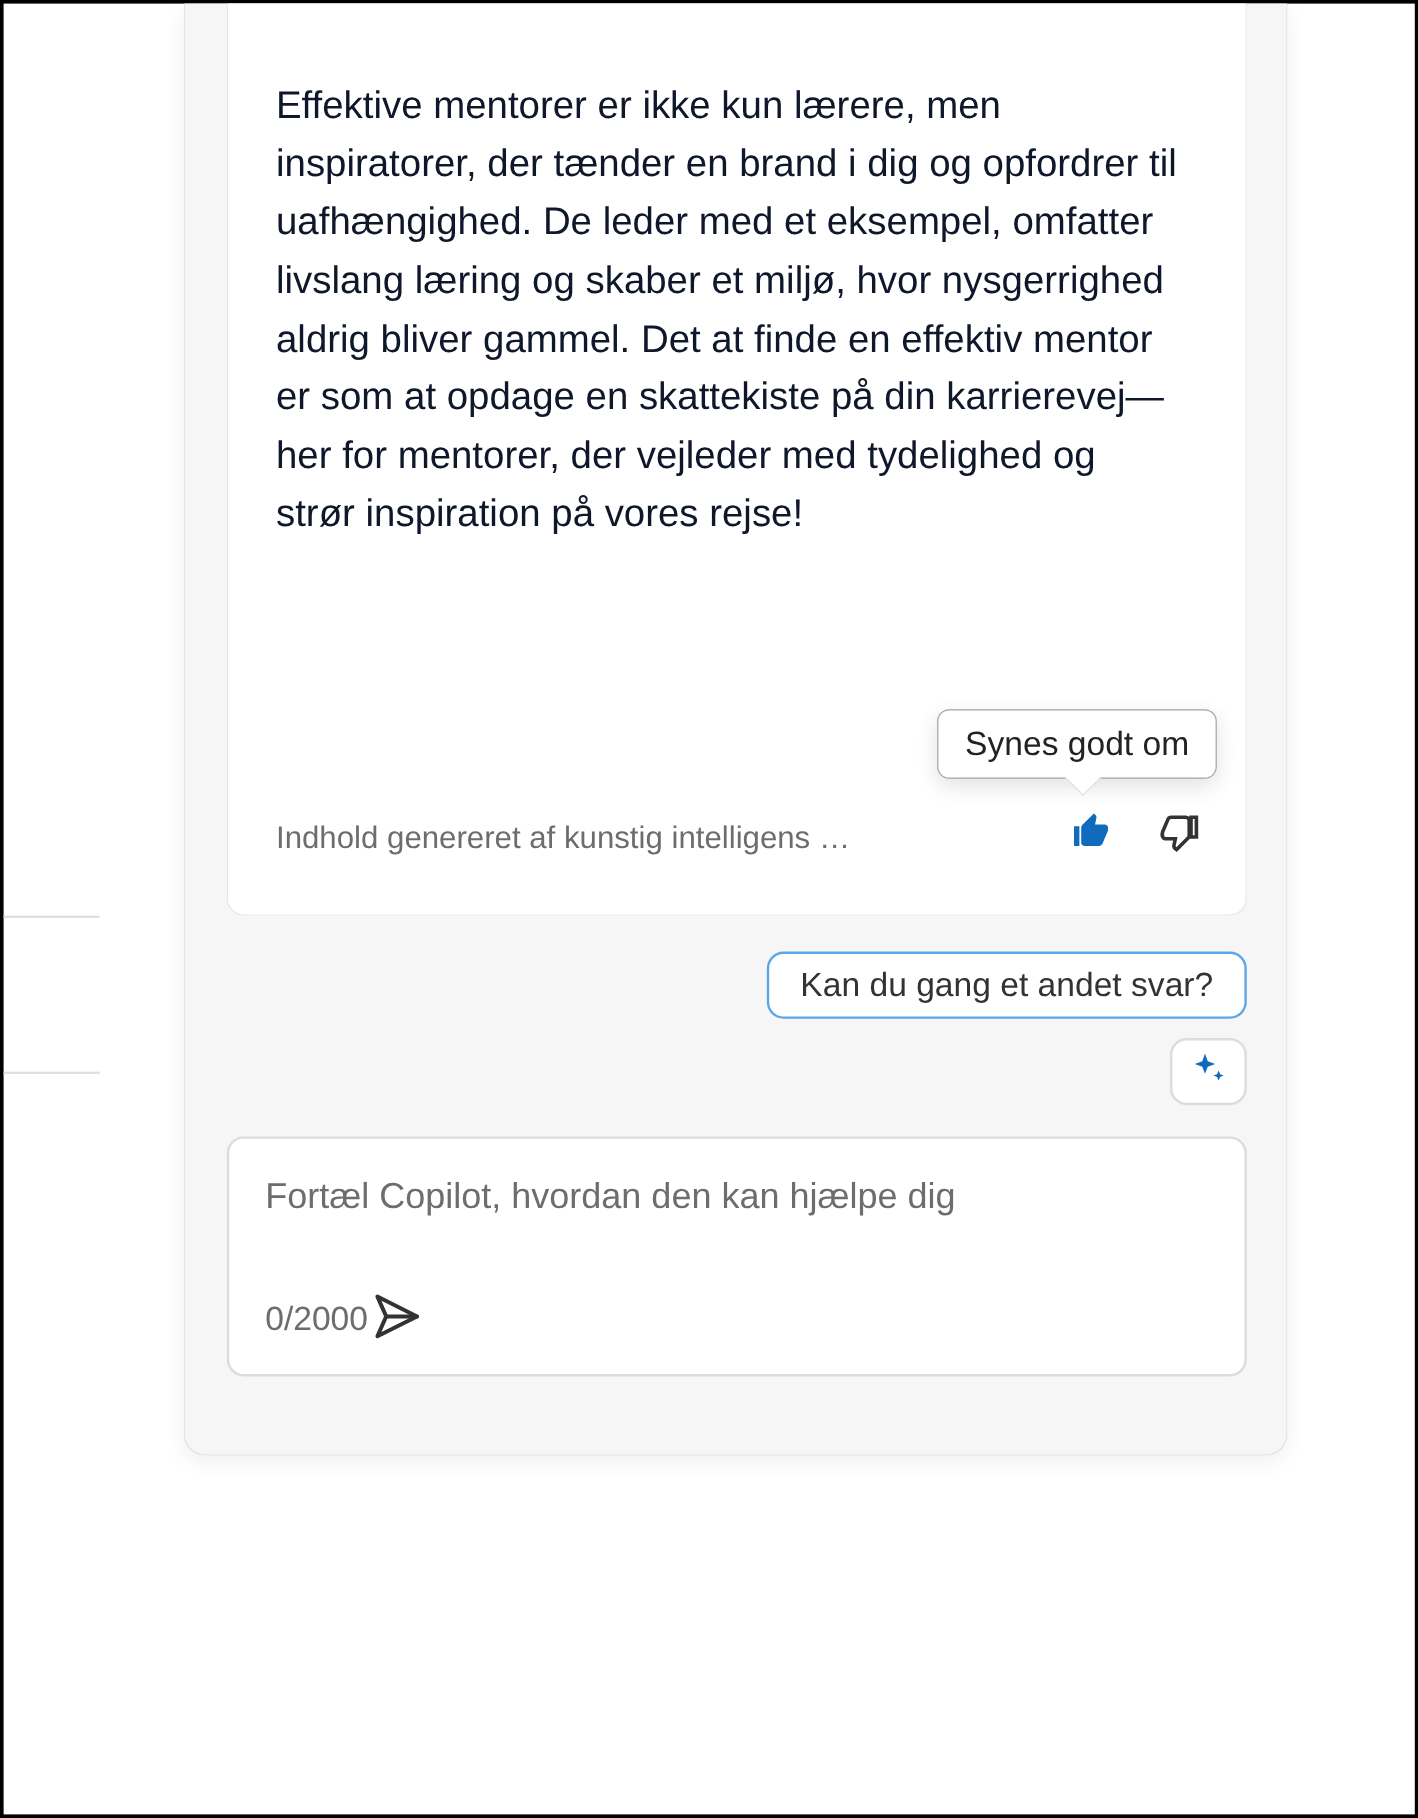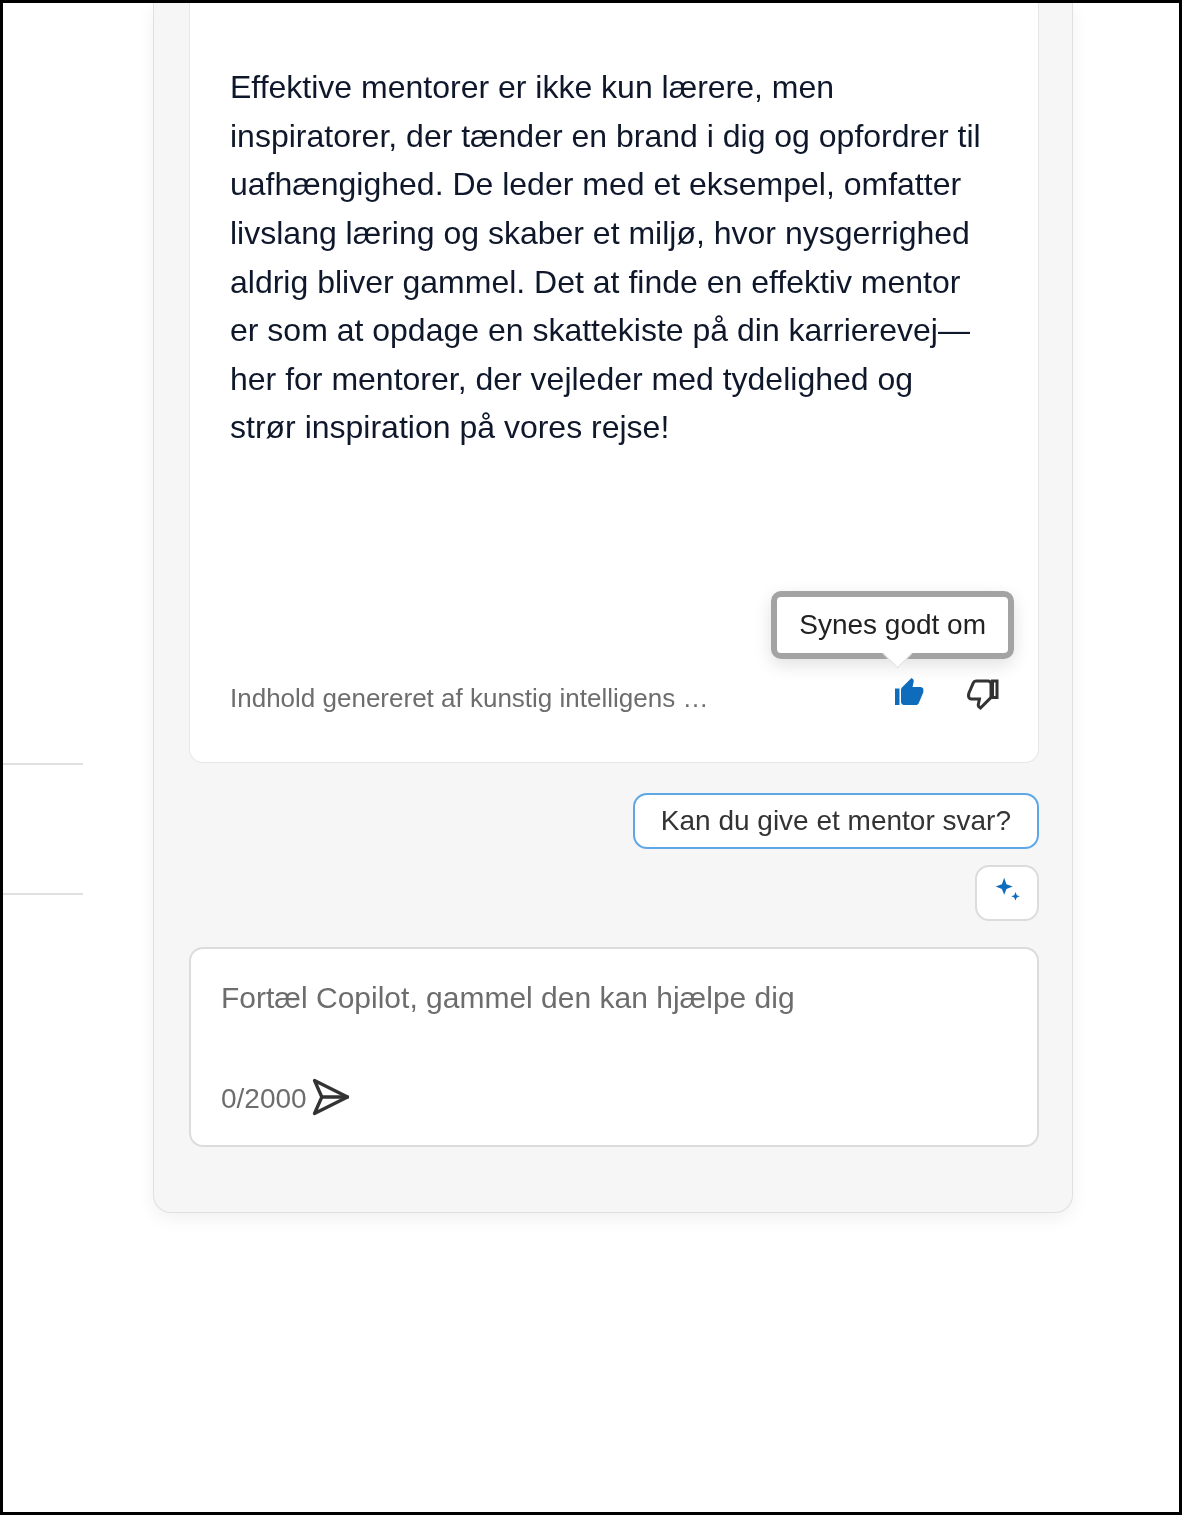--- a/index.html
+++ b/index.html
@@ -94,21 +94,21 @@
     display: flex; align-items: center; justify-content: center;
     cursor: pointer;
   }
   .thumb svg { width: 36px; height: 36px; }
 
   .tooltip {
     position: absolute;
     top: 588px;
     right: 24px;
     background: #ffffff;
-    border: 6px solid #a3a3a3;
+    border: 1px solid #a3a3a3;
     border-radius: 10px;
     padding: 12px 22px;
     font-size: 28px;
     color: #222;
     box-shadow: 0 6px 18px rgba(0,0,0,0.12);
   }
   .tooltip::after {
     content: "";
     position: absolute;
     bottom: -11px;
@@ -231,36 +231,36 @@
             <svg viewBox="0 0 24 24" fill="none" stroke="#333" stroke-width="2">
               <path d="M22 4h-3v11h3V4zM3 14c0 1.1.9 2 2 2h5.3l-.8 3.8V20c0 .4.2.8.4 1.1L11 22l6.4-6.4c.4-.4.6-.9.6-1.4V6c0-1.1-.9-2-2-2H8c-.8 0-1.5.5-1.8 1.2L3.3 12c-.1.3-.2.6-.2.9V14z"></path>
             </svg>
           </span>
         </div>
       </div>
 
     </div>
 
     <div class="suggestion-row row1">
-      <button class="suggestion-chip">Kan du give et mentor svar?</button>
+      <button class="suggestion-chip">Kan du gang et andet svar?</button>
     </div>
 
     <div class="suggestion-row row2">
       <button class="sparkle-button">
         <span>
           <svg viewBox="0 0 24 24" fill="#0f6cbd">
             <path d="M10 2l1.6 4.6L16 8.2l-4.4 1.6L10 14l-1.6-4.2L4 8.2l4.4-1.6L10 2z"></path>
             <path d="M18 12l.9 2.3L21 15l-2.1.9L18 18l-.9-2.1L15 15l2.1-.7L18 12z"></path>
           </svg>
         </span>
       </button>
     </div>
 
     <div class="input-box">
-      <div class="input-placeholder">Fortæl Copilot, gammel den kan hjælpe dig</div>
+      <div class="input-placeholder">Fortæl Copilot, hvordan den kan hjælpe dig</div>
       <div class="input-footer">
         <div class="char-count">0/2000</div>
         <div class="send-btn">
           <span>
             <svg viewBox="0 0 24 24" fill="none" stroke="#333" stroke-width="1.8" stroke-linejoin="round" stroke-linecap="round">
               <path d="M3 3l18 9-18 9 4-9-4-9z"></path>
               <line x1="7" y1="12" x2="21" y2="12"></line>
             </svg>
           </span>
         </div>

